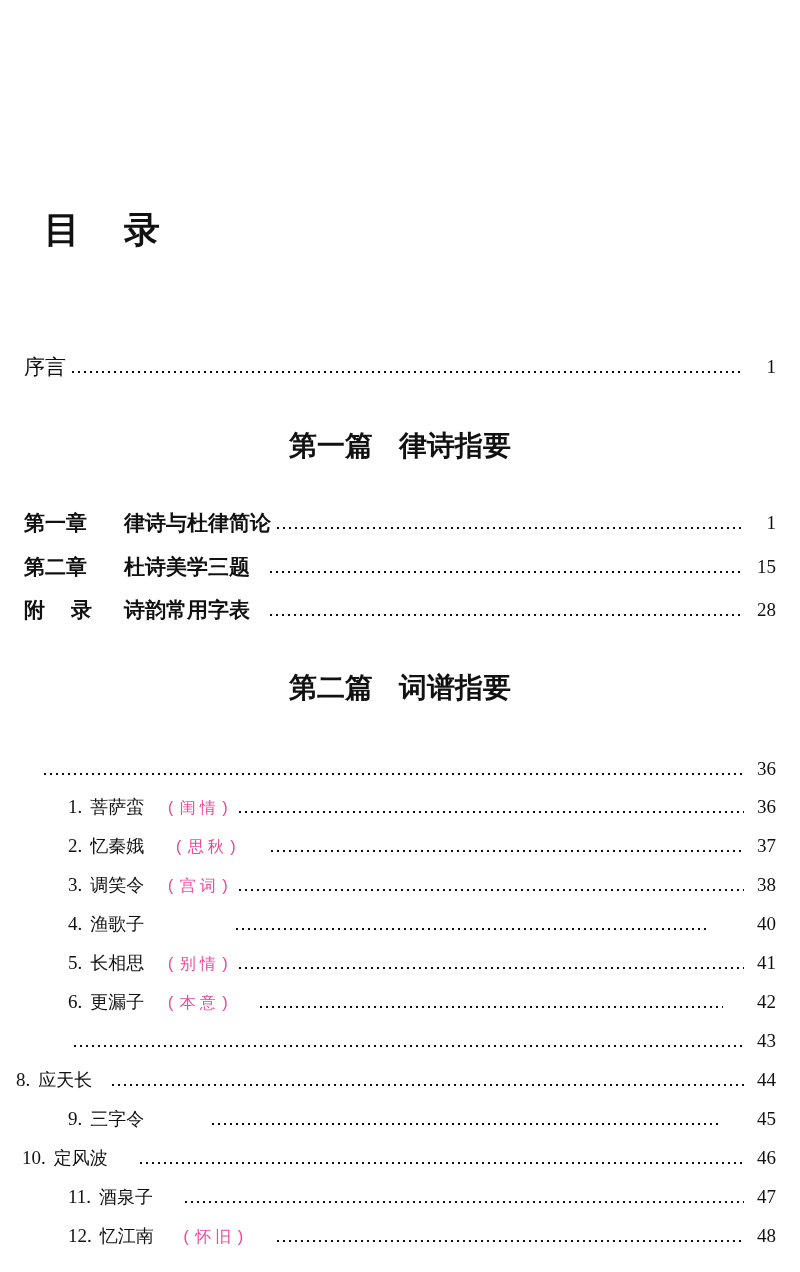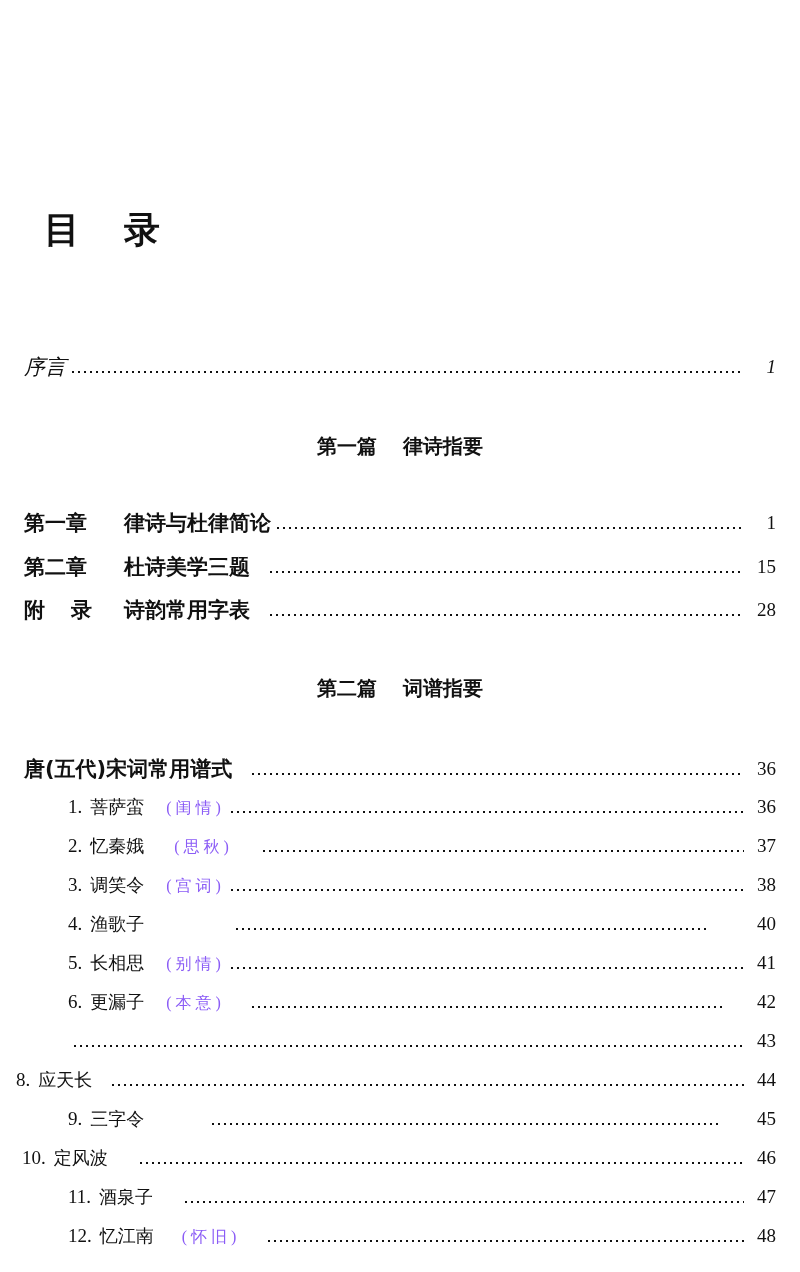--- a/index.html
+++ b/index.html
@@ -67,47 +67,47 @@
     .sub-level .label {
       font-family: "DejaVu Sans", sans-serif;
       font-size: 18px;
     }
     .sub-level .num {
       font-family: "Liberation Serif", serif;
       font-size: 19px;
       margin-right: 8px;
     }
     .sub-level .note {
-      font-family: Liberation Serif, serif;
+      font-family: Liberation Mono, monospace;
       font-size: 16px;
       letter-spacing: 4px;
-      color: #8b5cf6;
+      color: #ec4899;
     }
     .gap-1 { display: inline-block; width: 22px; }
     .gap-2 { display: inline-block; width: 14px; }
     .part-heading {
       position: absolute;
       left: 0;
       width: 800px;
       text-align: center;
       font-family: "DejaVu Sans", sans-serif;
       font-weight: bold;
-      font-size: 20px;
+      font-size: 28px;
       line-height: 32px;
     }
     .part-heading .sep { display: inline-block; width: 26px; }
     .chap-name { display: inline-block; width: 100px; }
     .chap-name.spaced { letter-spacing: 26px; }
   </style>
 </head>
 <body>
 
 <div class="page-title">目录</div>
 
-<div class="row top-level" style="top:352px;font-style:italic;">
+<div class="row top-level" style="top:352px;">
   <span class="label" style="font-weight:normal;">序言</span>
   <span class="leader"></span>
   <span class="page">1</span>
 </div>
 
 <div class="part-heading" style="top:430px;">
   <span>第一篇</span><span class="sep"></span><span>律诗指要</span>
 </div>
 
 <div class="row top-level" style="top:508px;">
@@ -134,21 +134,20 @@
   <span class="gap-2"></span>
   <span class="leader"></span>
   <span class="page">28</span>
 </div>
 
 <div class="part-heading" style="top:672px;">
   <span>第二篇</span><span class="sep"></span><span>词谱指要</span>
 </div>
 
 <div class="row top-level" style="top:754px;">
-  <span class="label">唐(五代)宋词常用谱式</span>
   <span class="gap-2"></span>
   <span class="leader"></span>
   <span class="page">36</span>
 </div>
 
 <div class="row sub-level" style="top:792px;">
   <span class="label"><span class="num">1.</span><span>菩萨蛮</span><span class="gap-1"></span><span class="note">(闺情)</span></span>
   <span class="leader"></span>
   <span class="page">36</span>
 </div>

